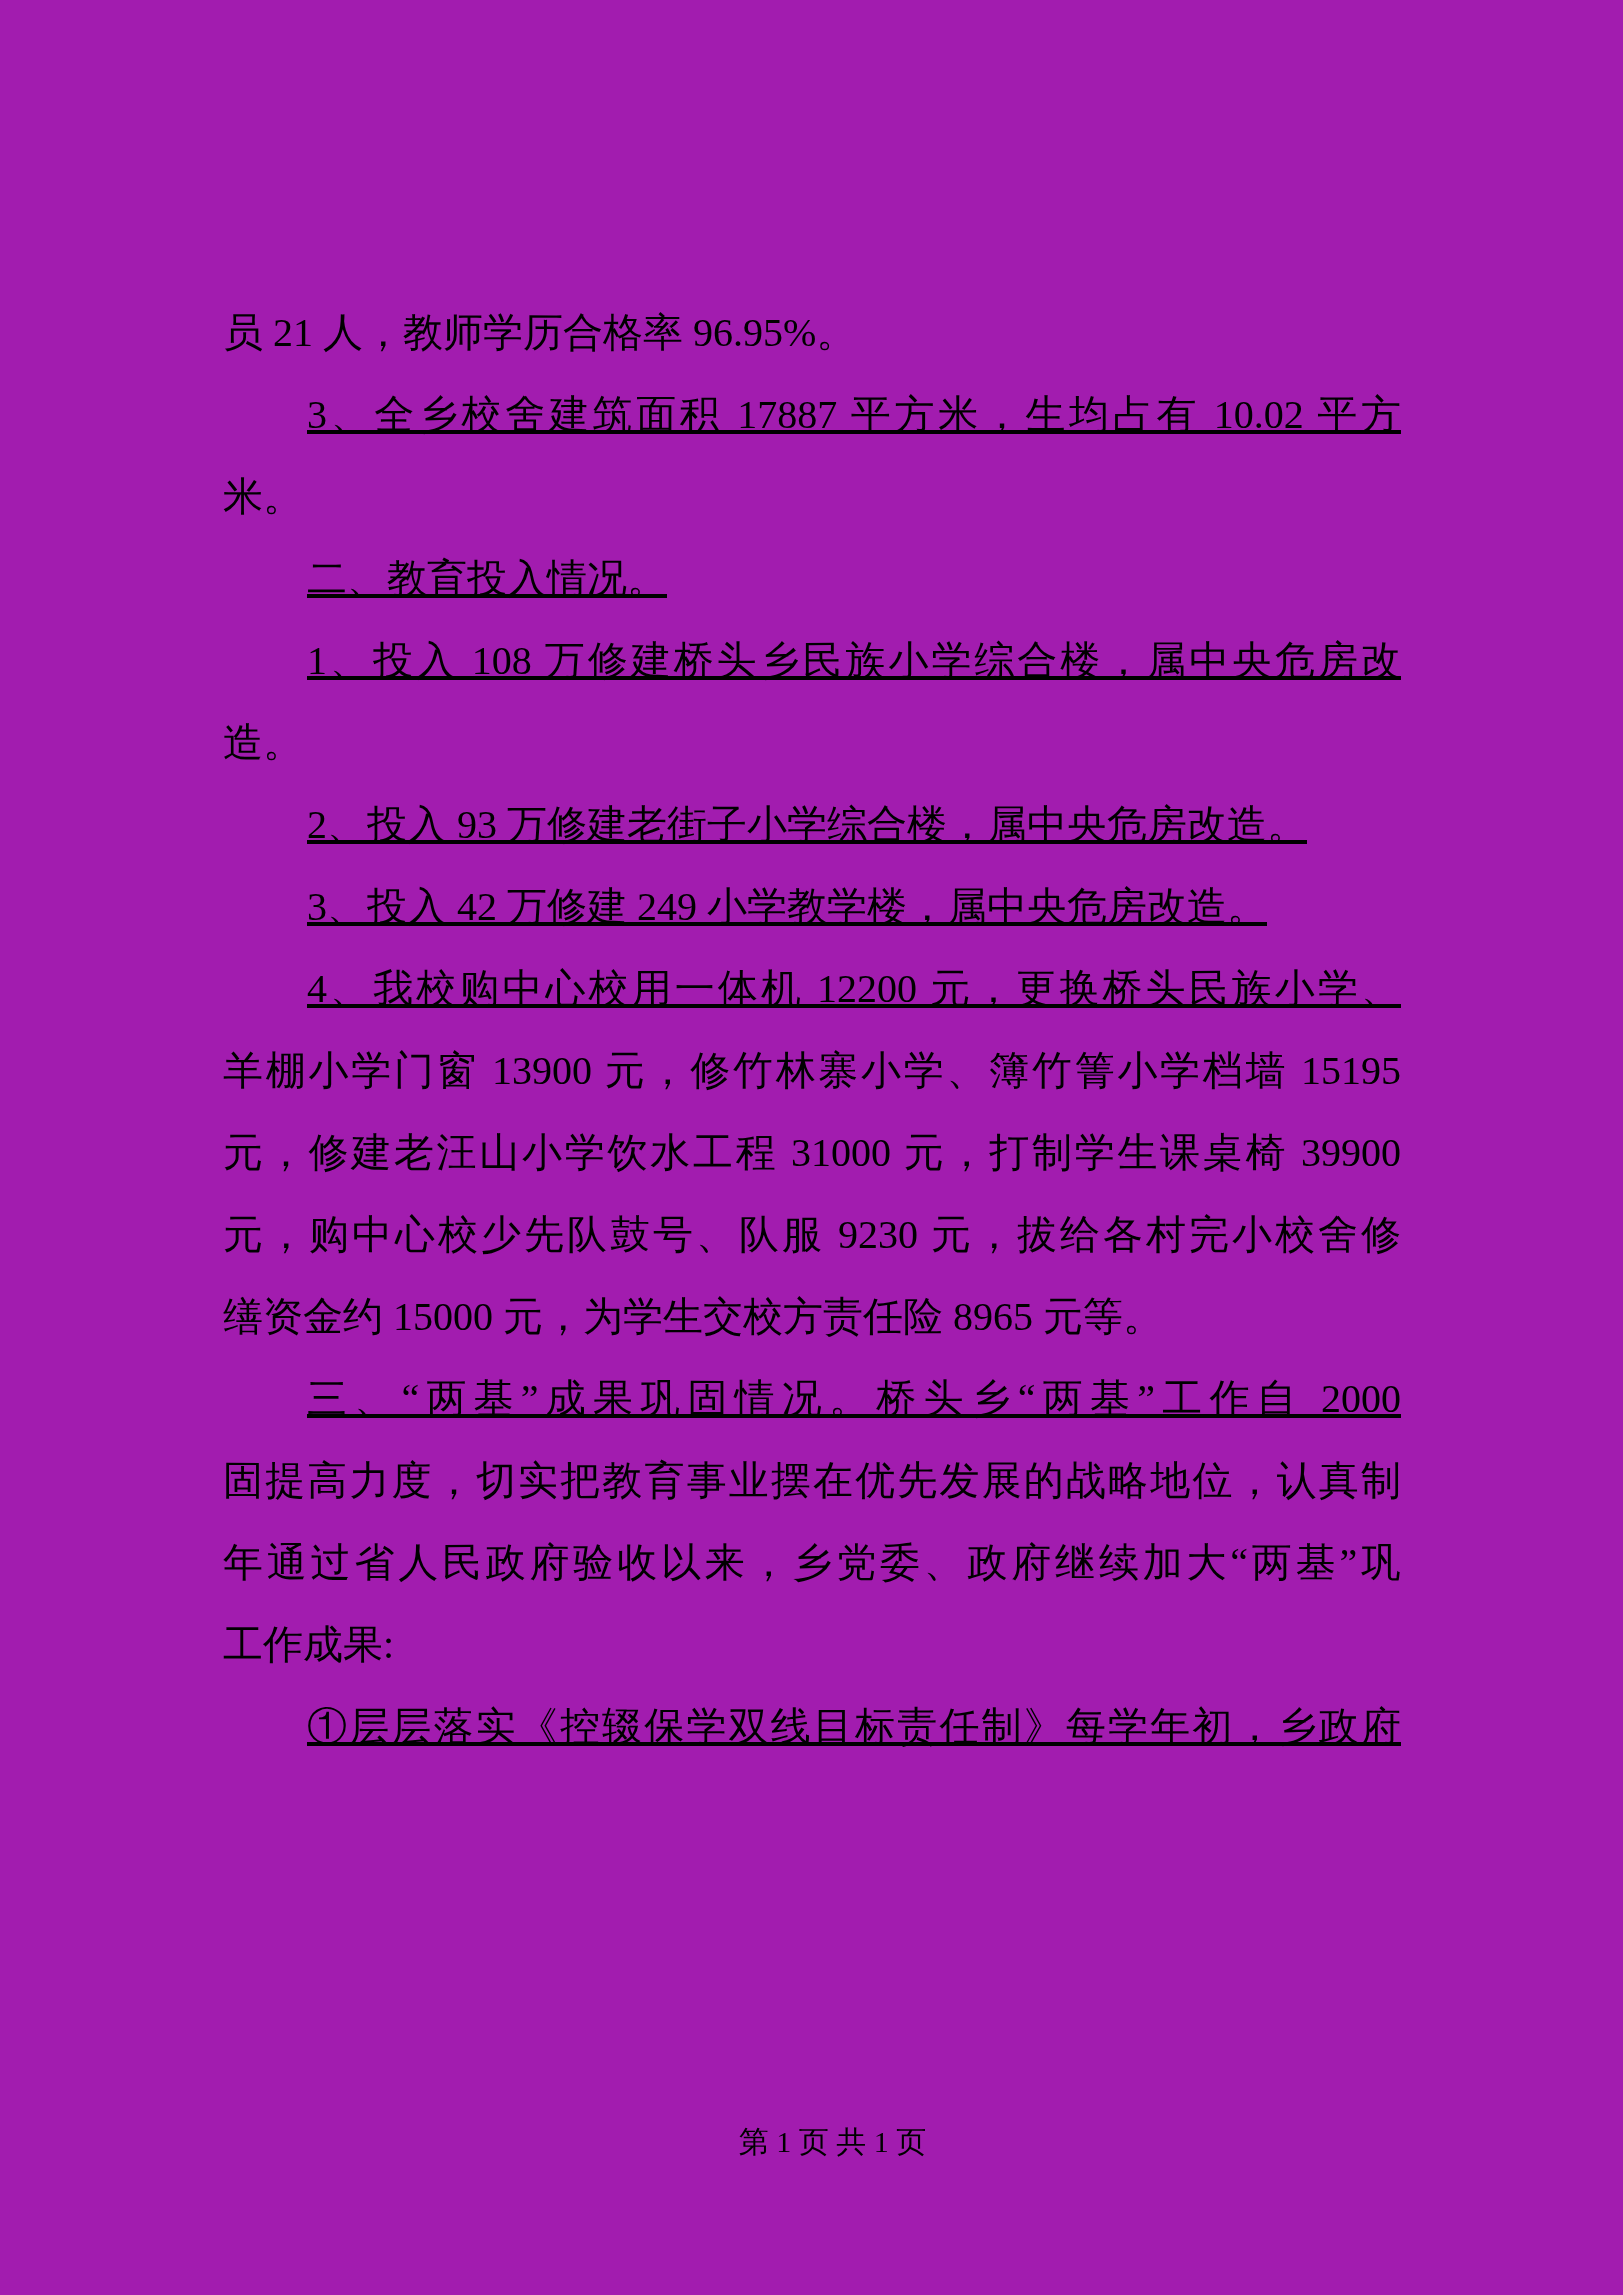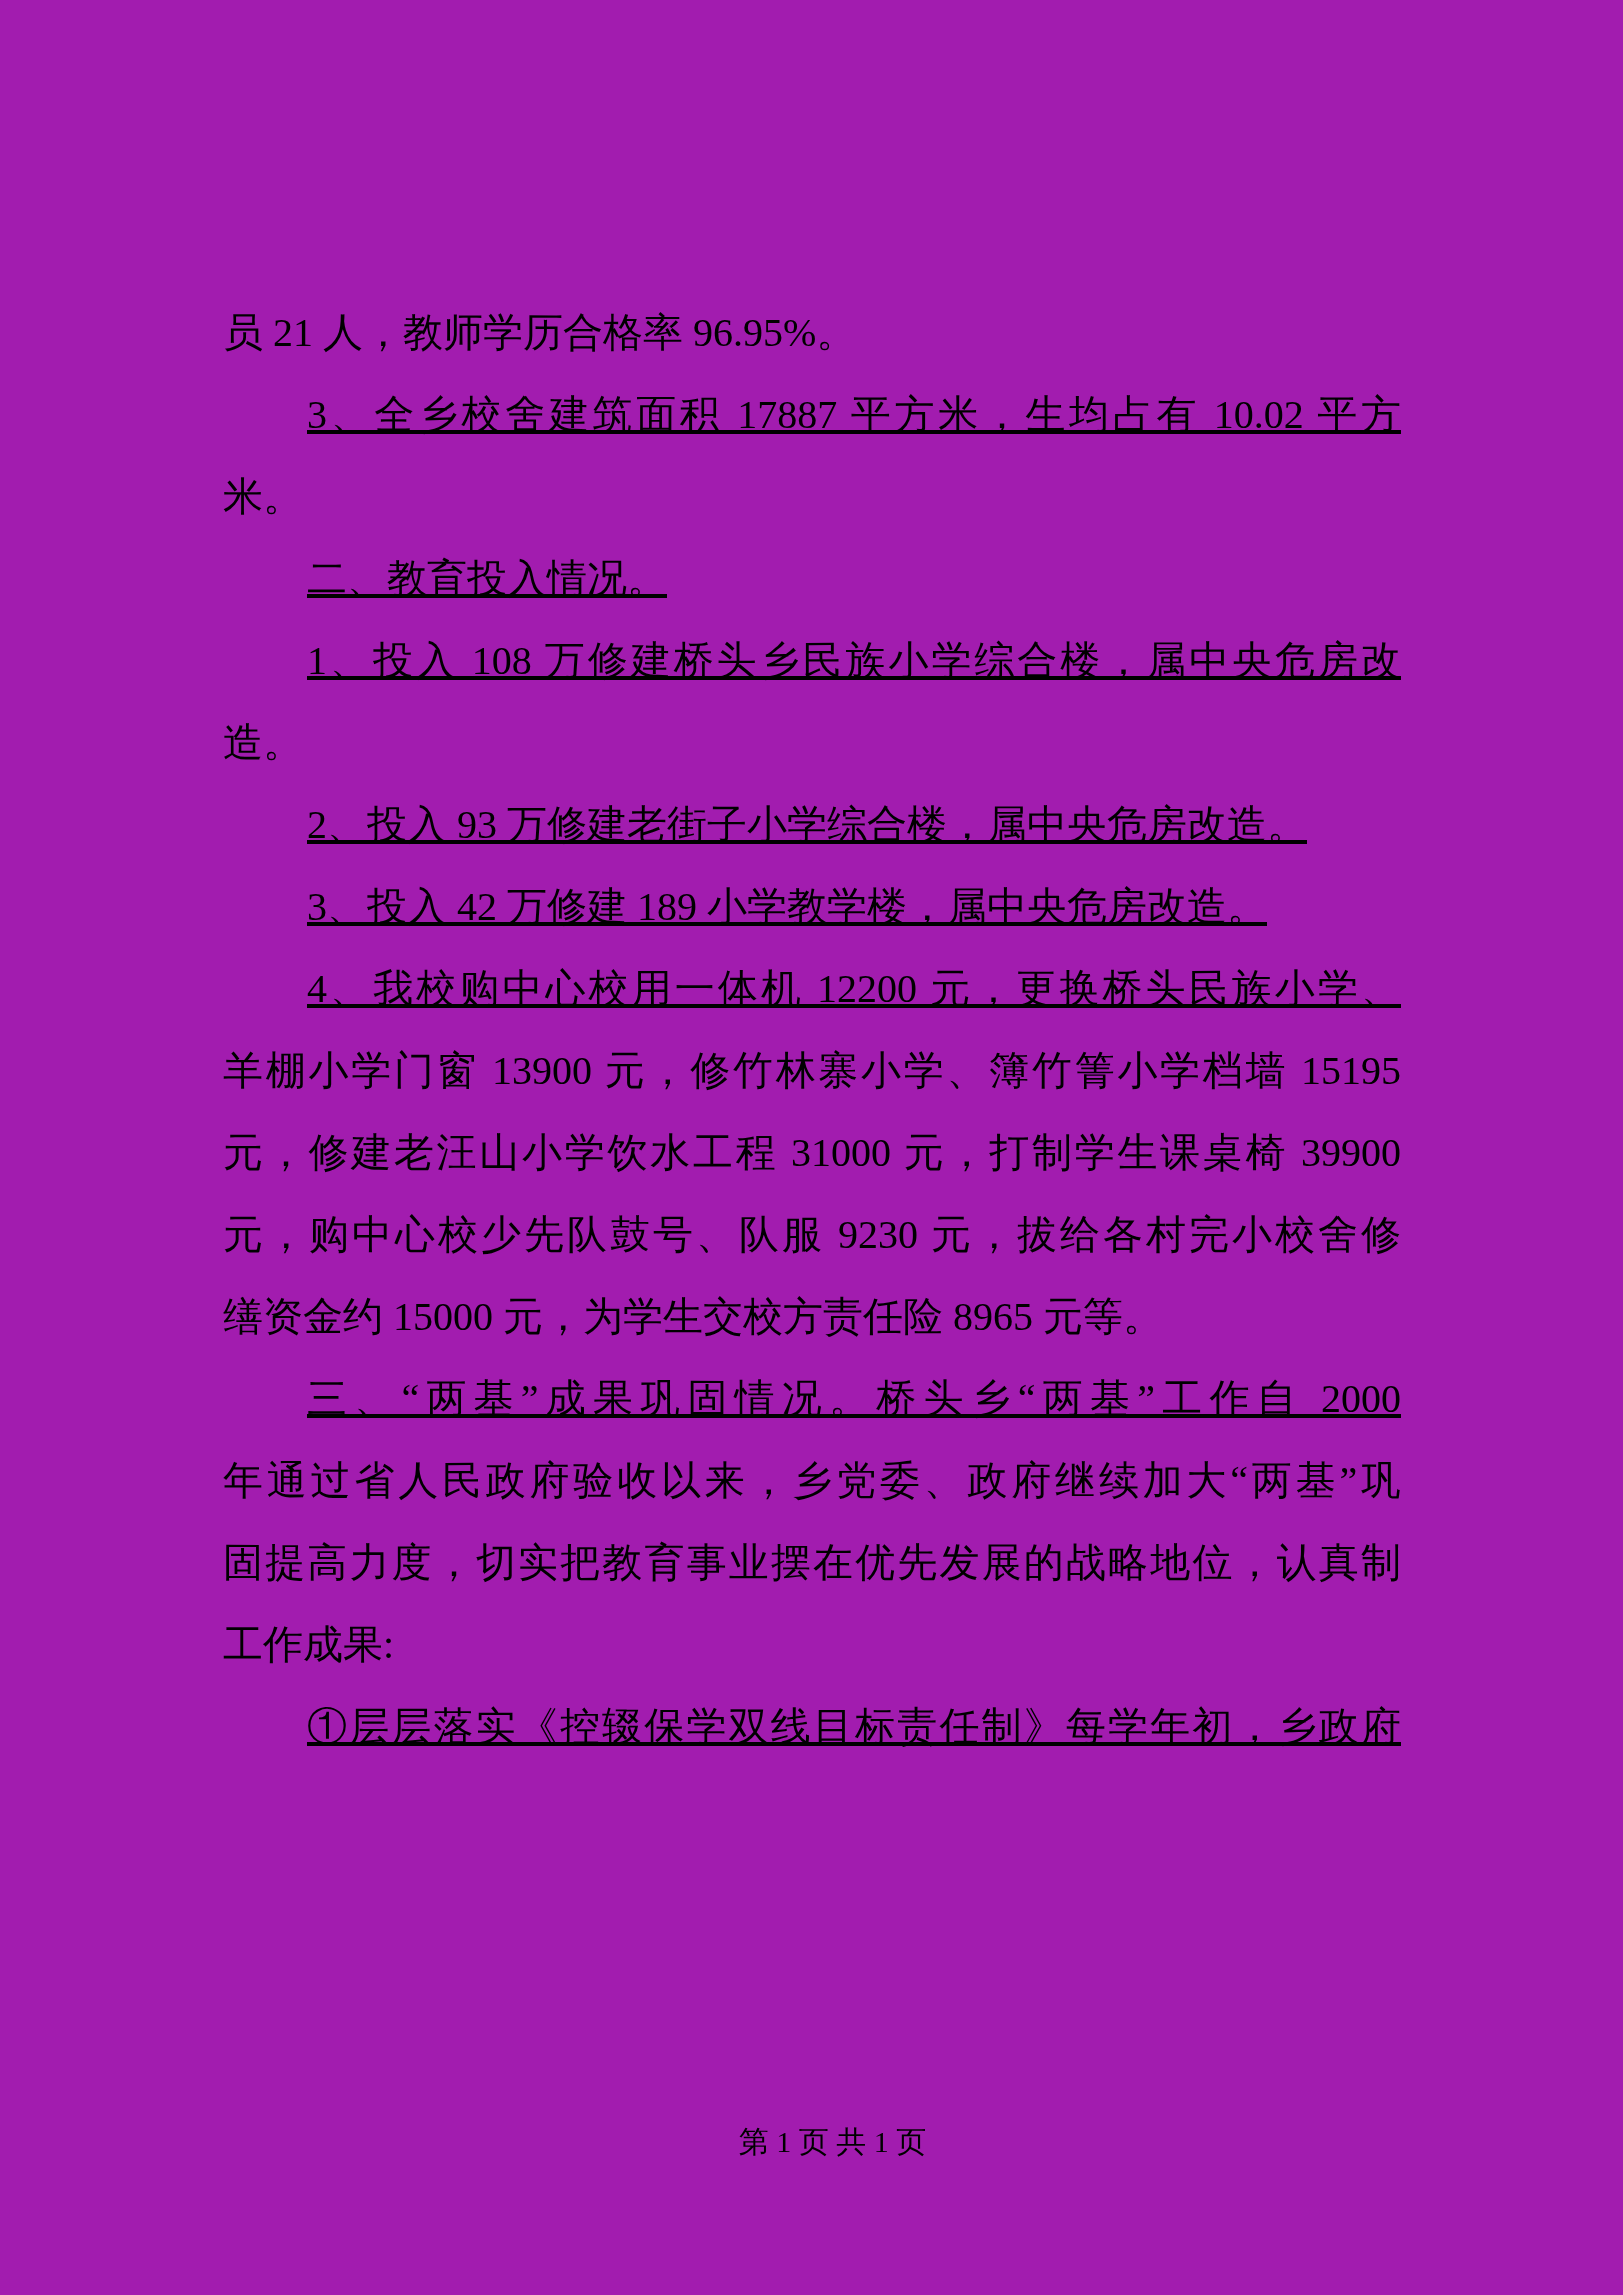--- a/index.html
+++ b/index.html
@@ -54,27 +54,27 @@
 
 <div class="page">
   <div class="content">
       <div class="line">员 21 人，教师学历合格率 96.95%。</div>
       <div class="line indent full">3、全乡校舍建筑面积 17887 平方米，生均占有 10.02 平方</div>
       <div class="line">米。</div>
       <div class="line indent">二、教育投入情况。</div>
       <div class="line indent full">1、投入 108 万修建桥头乡民族小学综合楼，属中央危房改</div>
       <div class="line">造。</div>
       <div class="line indent">2、投入 93 万修建老街子小学综合楼，属中央危房改造。</div>
-      <div class="line indent">3、投入 42 万修建 189 小学教学楼，属中央危房改造。</div>
+      <div class="line indent">3、投入 42 万修建 249 小学教学楼，属中央危房改造。</div>
       <div class="line indent full">4、我校购中心校用一体机 12200 元，更换桥头民族小学、</div>
       <div class="line full">羊棚小学门窗 13900 元，修竹林寨小学、簿竹箐小学档墙 15195</div>
       <div class="line full">元，修建老汪山小学饮水工程 31000 元，打制学生课桌椅 39900</div>
       <div class="line full">元，购中心校少先队鼓号、队服 9230 元，拔给各村完小校舍修</div>
       <div class="line">缮资金约 15000 元，为学生交校方责任险 8965 元等。</div>
       <div class="line indent full">三、“两基”成果巩固情况。桥头乡“两基”工作自 2000</div>
+      <div class="line full">固提高力度，切实把教育事业摆在优先发展的战略地位，认真制</div>
       <div class="line full">年通过省人民政府验收以来，乡党委、政府继续加大“两基”巩</div>
-      <div class="line full">固提高力度，切实把教育事业摆在优先发展的战略地位，认真制</div>
       <div class="line">工作成果:</div>
       <div class="line indent full">①层层落实《控辍保学双线目标责任制》每学年初，乡政府</div>
     </div>
   <div class="footer">第 1 页 共 1 页</div>
 </div>
 
 
 </body></html>

